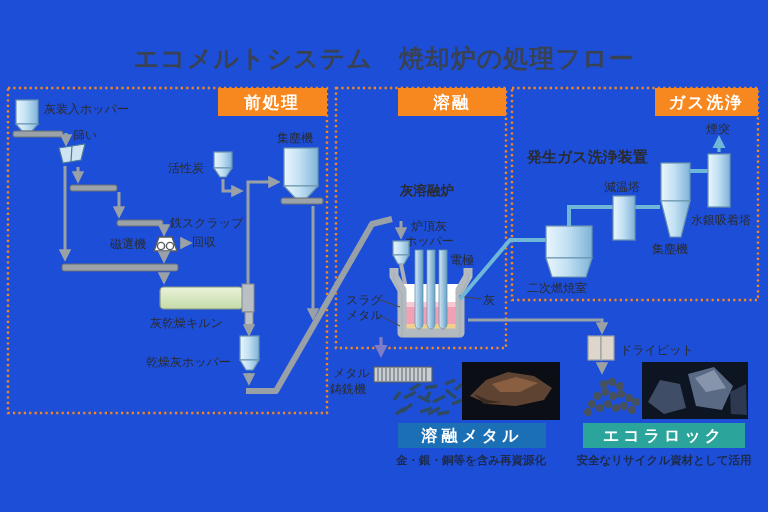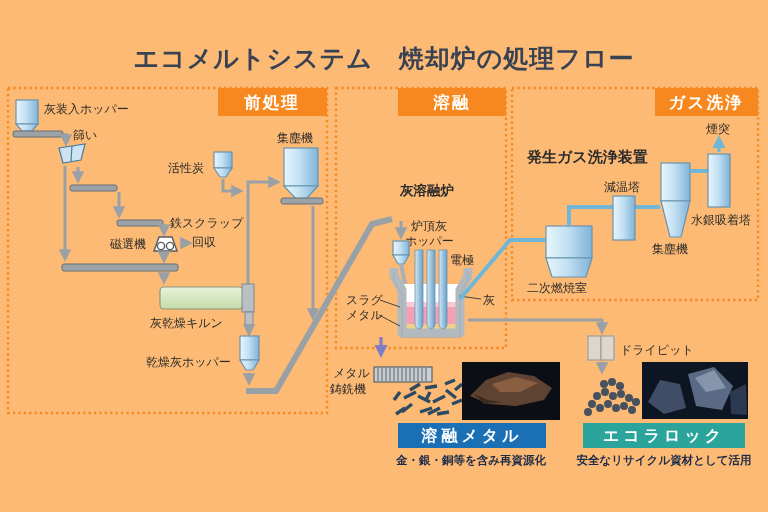--- a/index.html
+++ b/index.html
@@ -1,16 +1,16 @@
 <!DOCTYPE html>
 <html><head>
 <meta charset="utf-8">
 <style>
   html,body{margin:0;padding:0;background:#fff;}
-  .canvas{position:relative;width:768px;height:512px;background:#fdba74;overflow:hidden;
+  .canvas{position:relative;width:768px;height:512px;background:#1d4ed8;overflow:hidden;
           font-family:"Liberation Sans",sans-serif;}
   svg{position:absolute;left:0;top:0;}
   text{font-family:"Liberation Sans",sans-serif;fill:#2b2b2b;}
   .title{font-size:25px;font-weight:bold;fill:#394252;letter-spacing:1px;}
   .hdr{font-size:16.5px;font-weight:bold;fill:#ffffff;letter-spacing:2px;}
   .lbl{font-size:12px;}
   .lbl-b{font-size:13.5px;font-weight:bold;}
   .lbl-bb{font-size:15px;font-weight:bold;}
   .banner-t{font-size:16px;font-weight:bold;fill:#ffffff;letter-spacing:4px;}
   .caption{font-size:11.5px;font-weight:bold;fill:#1c2b4a;}

